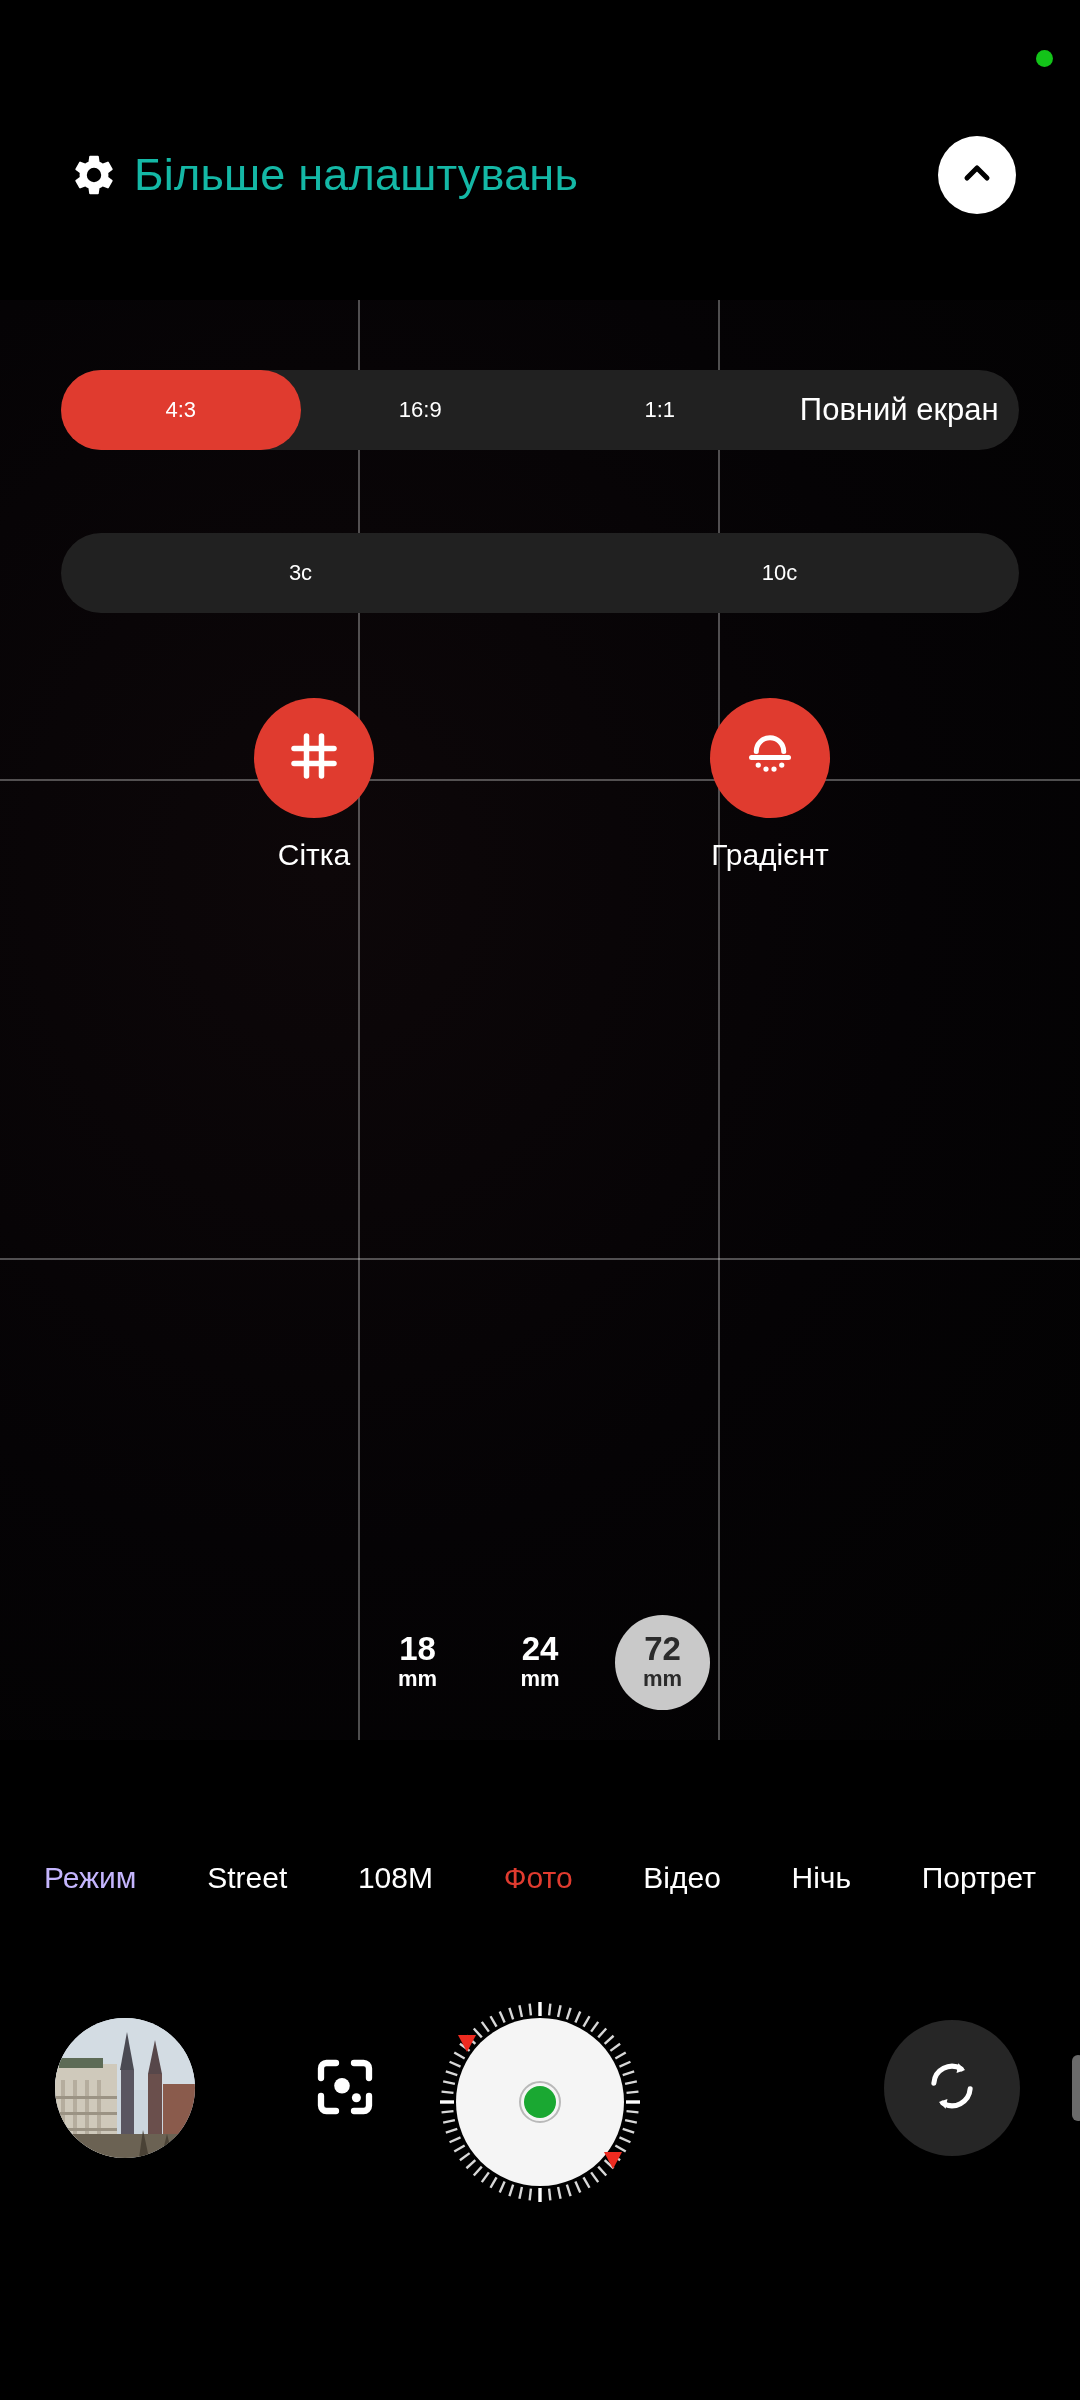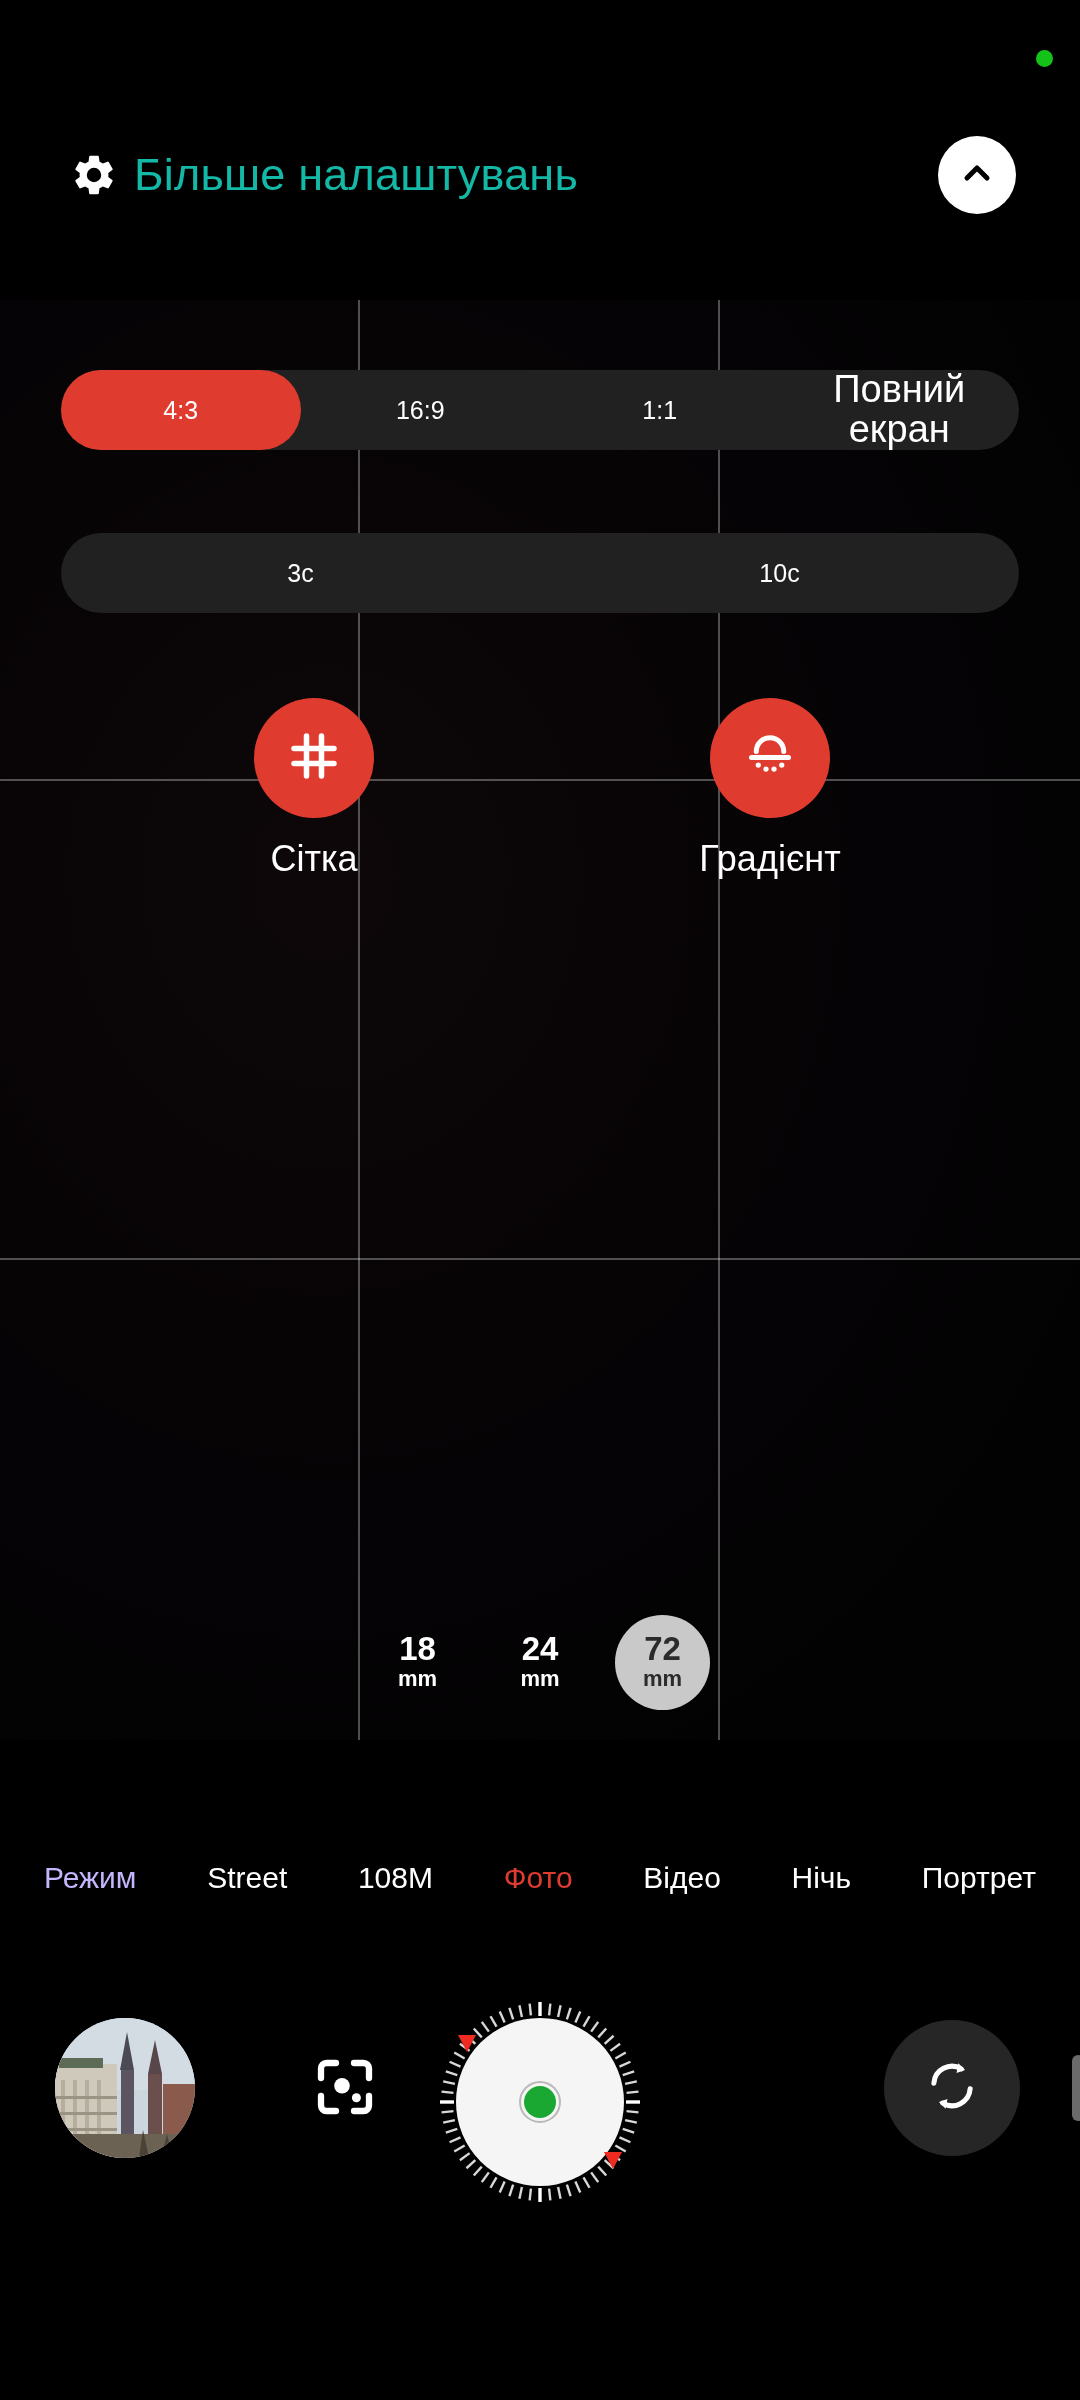--- a/index.html
+++ b/index.html
@@ -49,38 +49,38 @@
   
   .seg-row {
     position:absolute; left:61px; width:958px; height:80px;
     border-radius:40px; background:#212121;
     display:flex; align-items:stretch;
   }
   #ratio-row { top:370px; }
   #timer-row { top:533px; }
   .seg {
     flex:1 1 0; display:flex; align-items:center; justify-content:center;
-    color:#fff; font-size:25px; line-height:1.05; text-align:center;
+    color:#fff; font-size:22px; line-height:1.05; text-align:center;
     border-radius:40px; padding:0 4px;
   }
   .seg.selected { background:#e03b2f; }
-  .seg.two-line { font-size:38px; }
+  .seg.two-line { font-size:31px; }
 
   
   .toggle {
     position:absolute; width:240px; text-align:center;
   }
   #toggle-grid { left:194px; top:698px; }
   #toggle-gradient { left:650px; top:698px; }
   .toggle-circle {
     width:120px; height:120px; border-radius:50%; background:#e03b2f;
     margin:0 auto; display:flex; align-items:center; justify-content:center;
   }
   .toggle-label {
-    margin-top:20px; color:#fff; font-size:36px;
+    margin-top:20px; color:#fff; font-size:30px;
   }
 
   
   .lens-row {
     position:absolute; left:370px; top:1605px; width:340px; height:115px;
     display:flex; align-items:center; justify-content:space-between;
   }
   .lens {
     width:95px; height:95px; border-radius:50%;
     display:flex; flex-direction:column; align-items:center; justify-content:center;

